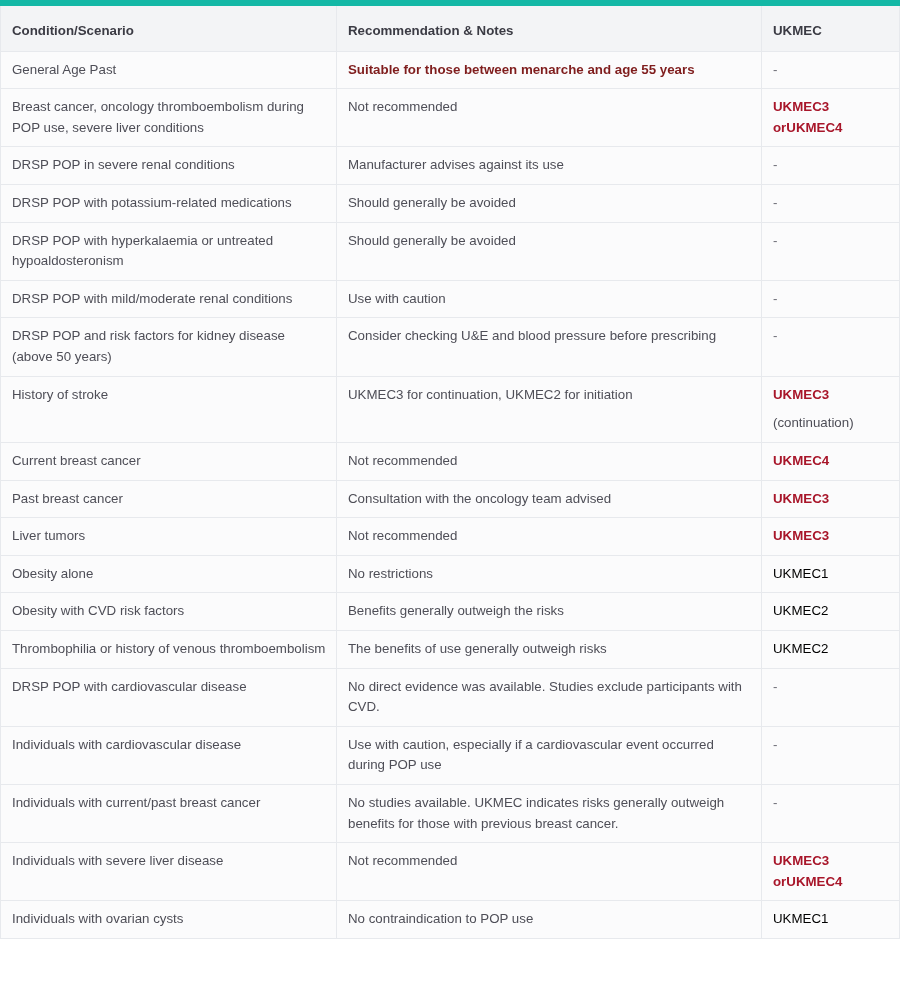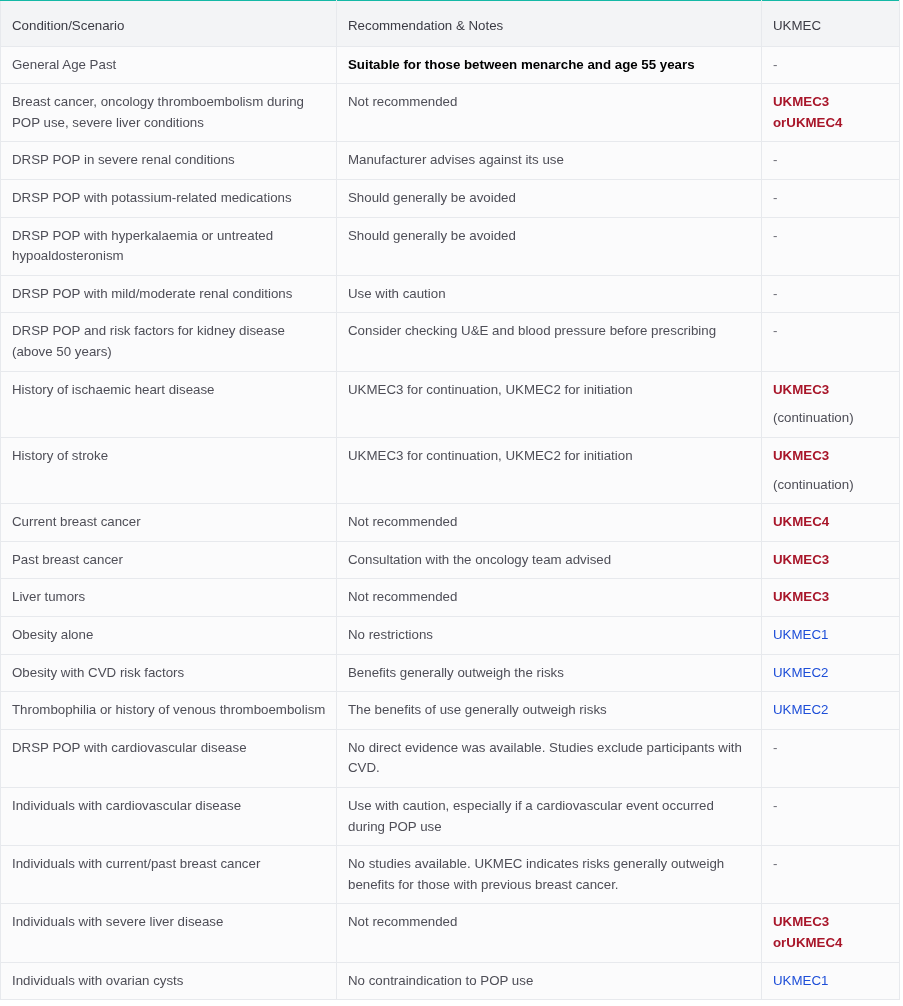--- a/index.html
+++ b/index.html
@@ -34,40 +34,40 @@
     border: 1px solid #e7e9ed;
     padding: 8px 10px 8px 11px;
     vertical-align: top;
     text-align: left;
     color: #4e4e57;
     background: #fbfbfc;
   }
   table.guide thead th {
     background: #f3f4f6;
     color: #3b3b44;
-    font-weight: 400;
+    font-weight: 700;
     font-size: 13.3px;
     padding-top: 15px;
     padding-bottom: 9px;
-    border-top: 1px solid #14b8a6;
+    border-top: 6px solid #14b8a6;
   }
   table.guide tbody td {
     background: #fbfbfc;
   }
   .rec-highlight {
-    color: #000000;
+    color: #7f1d1d;
     font-weight: 700;
   }
   .ukmec-strong {
     color: #a8162a;
     font-weight: 700;
     margin-top: 32px;
   }
   .ukmec-plain {
-    color: #1d4ed8;
+    color: #000000;
     font-weight: 400;
   }
   .ukmec-note {
     color: #4e4e57;
     font-weight: 400;
     display: block;
     margin-top: 8px;
   }
   .dash { color: #6d6d76; }
   td.cell-cond { color: #4e4e57; }
@@ -120,25 +120,20 @@
           <td class="cell-cond">DRSP POP with mild/moderate renal conditions</td>
           <td class="cell-rec"><span>Use with caution</span></td>
           <td><span class="dash">-</span></td>
         </tr>
         <tr>
           <td class="cell-cond">DRSP POP and risk factors for kidney disease (above 50 years)</td>
           <td class="cell-rec"><span>Consider checking U&amp;E and blood pressure before prescribing</span></td>
           <td><span class="dash">-</span></td>
         </tr>
         <tr>
-          <td class="cell-cond">History of ischaemic heart disease</td>
-          <td class="cell-rec"><span>UKMEC3 for continuation, UKMEC2 for initiation</span></td>
-          <td><span class="ukmec-strong">UKMEC3</span><span class="ukmec-note">(continuation)</span></td>
-        </tr>
-        <tr>
           <td class="cell-cond">History of stroke</td>
           <td class="cell-rec"><span>UKMEC3 for continuation, UKMEC2 for initiation</span></td>
           <td><span class="ukmec-strong">UKMEC3</span><span class="ukmec-note">(continuation)</span></td>
         </tr>
         <tr>
           <td class="cell-cond">Current breast cancer</td>
           <td class="cell-rec"><span>Not recommended</span></td>
           <td><span class="ukmec-strong">UKMEC4</span></td>
         </tr>
         <tr>

